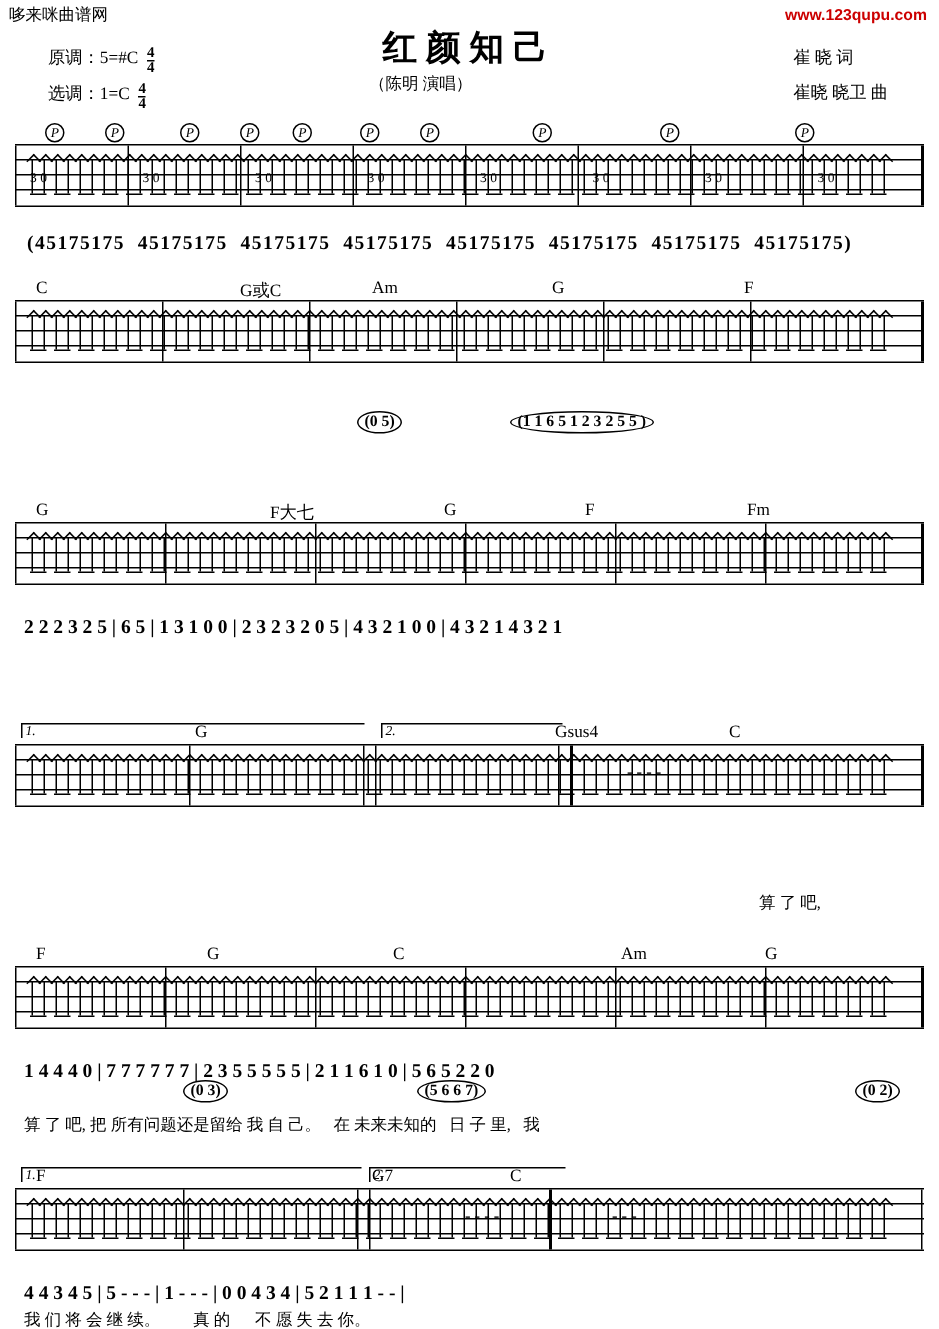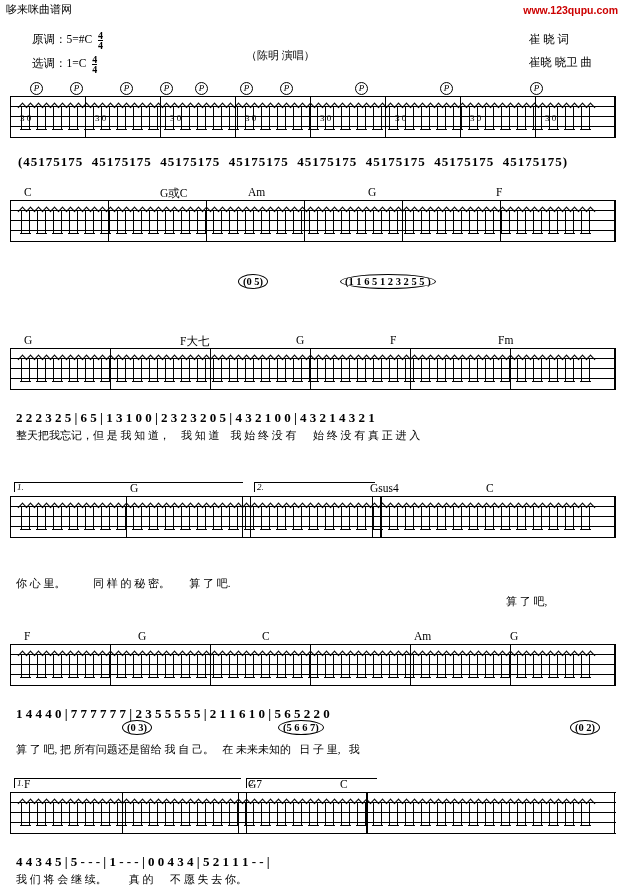--- a/index.html
+++ b/index.html
@@ -99,20 +99,21 @@
   }
   .dash{position:absolute;font-size:13px;font-weight:bold;}
 </style>
 </head>
 <body>
 
 <div class="page">
 
   <div class="site-tag">哆来咪曲谱网</div>
   <div class="site-url">www.123qupu.com</div>
+  <div class="title">红颜知己</div>
 
   <div class="meta-left">
     <div class="row">
       <span>原调：5=</span><span>#C</span>
       <span class="frac"><b>4</b><i>4</i></span>
     </div>
     <div class="row" style="margin-top:4px;">
       <span>选调：1=</span><span>C</span>
       <span class="frac"><b>4</b><i>4</i></span>
     </div>
@@ -539,21 +540,20 @@
           <div class="arrow" style="left: 544px; top: 6px;"></div>
           <div class="arrow" style="left: 552px; top: 6px;"></div>
           <div class="hook" style="left: 554px; top: 32px;"></div>
           <div class="arrow" style="left: 560px; top: 6px;"></div>
           <div class="arrow" style="left: 568px; top: 6px;"></div>
           <div class="hook" style="left: 570px; top: 32px;"></div>
           <div class="arrow" style="left: 576px; top: 6px;"></div>
         </div>
     </div>
     <div class="numrow" style="top:76px;left:6px;">2 2 2 3 2 5 | 6 5 | 1 3 1 0 0 | 2 3 2 3 2 0 5 | 4 3 2 1 0 0 | 4 3 2 1 4 3 2 1</div>
-    <div class="lyric" style="top:94px;left:6px;">整天把我忘记，但 是 我 知 道，    我 知 道    我 始 终 没 有      始 终 没 有 真 正 进 入</div>
   </div>
 
   <div class="system" style="top:482px;">
     <div id="ch4">
         <div class="chord up" style="left: 120px; top: 0px;">G</div>
         <div class="chord up" style="left: 360px; top: 0px;">Gsus4</div>
         <div class="chord up" style="left: 476px; top: 0px;">C</div>
       </div>
     <div class="repeat-bracket" style="top:0px;left:4px;width:228px;">
         <span>1.</span>
@@ -679,21 +679,20 @@
           <div class="arrow" style="left: 544px; top: 6px;"></div>
           <div class="arrow" style="left: 552px; top: 6px;"></div>
           <div class="hook" style="left: 554px; top: 32px;"></div>
           <div class="arrow" style="left: 560px; top: 6px;"></div>
           <div class="arrow" style="left: 568px; top: 6px;"></div>
           <div class="hook" style="left: 570px; top: 32px;"></div>
           <div class="arrow" style="left: 576px; top: 6px;"></div>
         </div>
       <div class="dash" style="top:12px;left:408px;font-size:11px;">- - - -</div>
     </div>
-    <div class="lyric" style="top:94px;left:6px;">你 心 里。          同 样 的 秘 密。       算 了 吧.</div>
     <div class="lyric" style="top:112px;left:496px;">算 了 吧,</div>
   </div>
 
   <div class="system" style="top:630px;">
     <div id="ch5">
         <div class="chord up" style="left: 14px; top: 0px;">F</div>
         <div class="chord up" style="left: 128px; top: 0px;">G</div>
         <div class="chord up" style="left: 252px; top: 0px;">C</div>
         <div class="chord up" style="left: 404px; top: 0px;">Am</div>
         <div class="chord up" style="left: 500px; top: 0px;">G</div>

